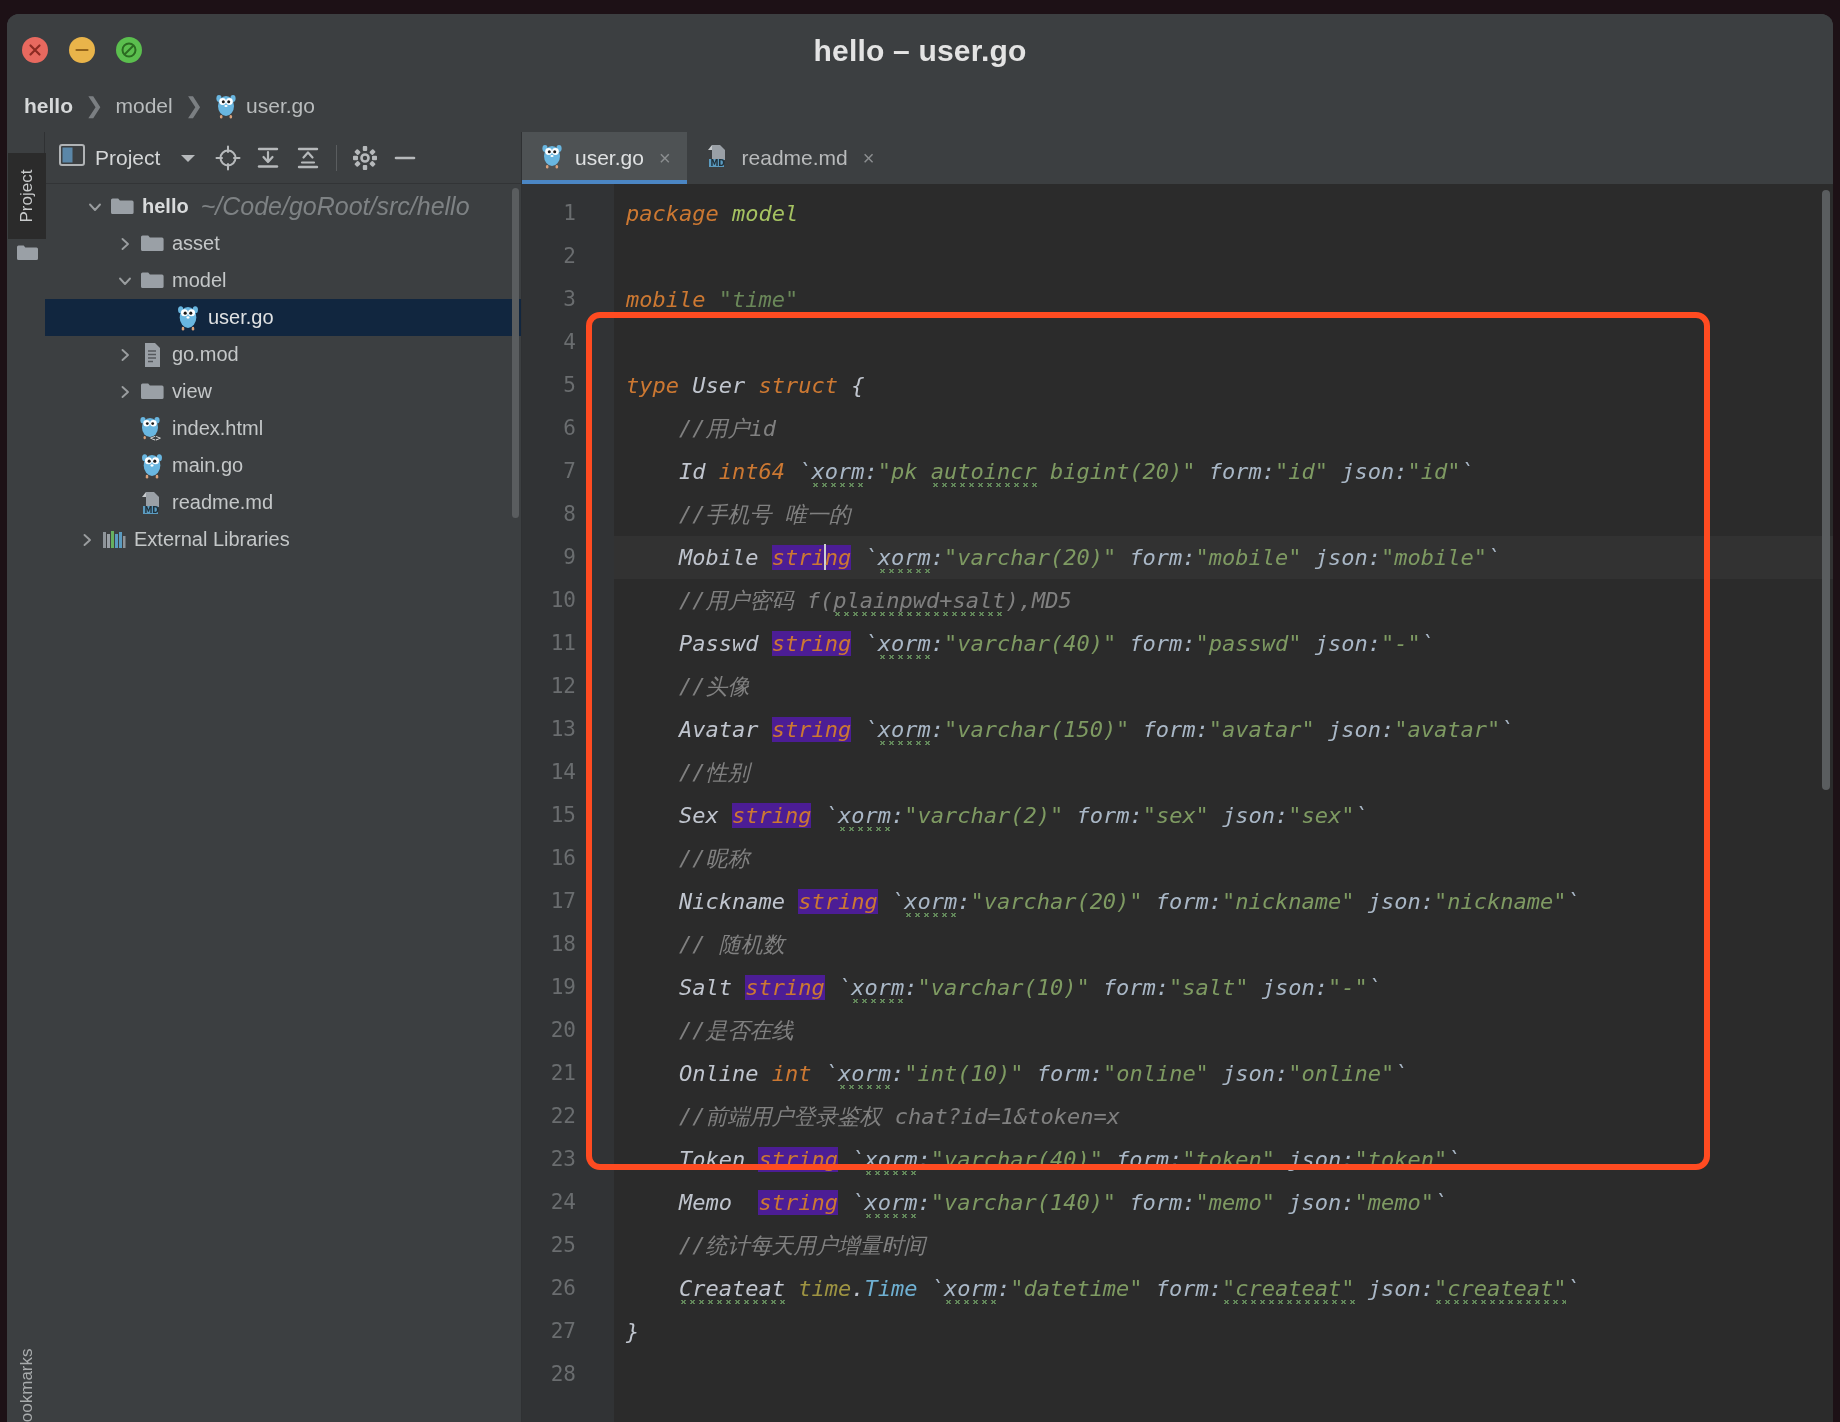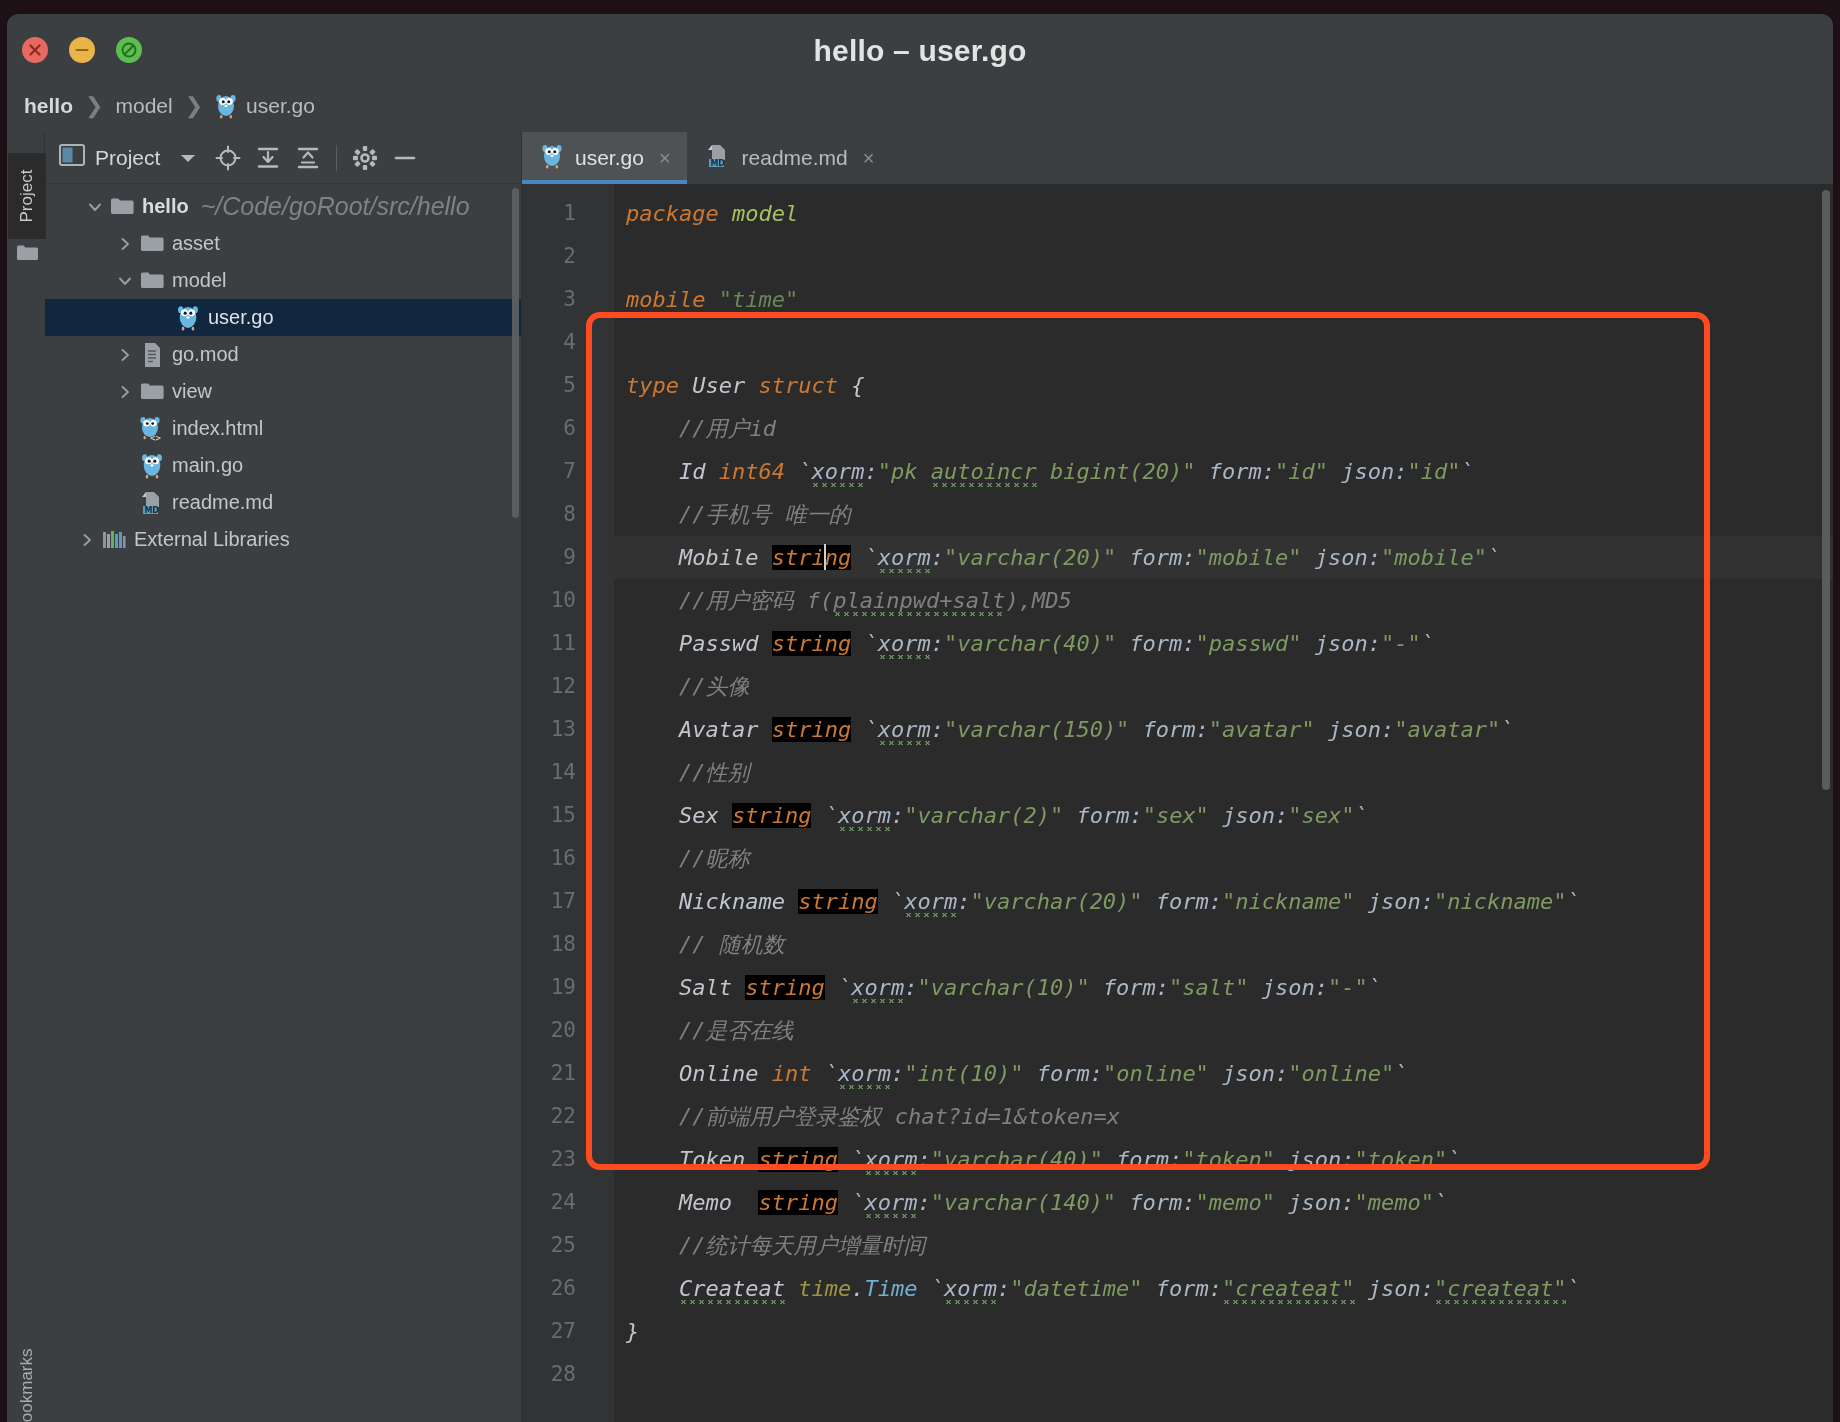--- a/index.html
+++ b/index.html
@@ -150,21 +150,21 @@
   
   .k  { color:#cc7832; }            
   .id { color:#c0c5ce; }            
   .str{ color:#7e9a62; }            
   .tag{ color:#a9b7c6; }            
   .cm { color:#808080;text-align:right; }            
   .pkg{ color:#a5c261; }            
   .s2 { color:#6a8759; }            
   .tp { color:#9e9442; }            
   .ty { color:#6fb0d2; }            
-  .sq { background:#000000; }       
+  .sq { background:#4c1d95; }       
   .u-green { border-bottom:0; background-repeat:repeat-x;
              background-position:bottom left;
              background-size:9px 4px;
              background-image:
                linear-gradient(45deg,transparent 45%,#62875a 45%,#62875a 55%,transparent 55%),
                linear-gradient(-45deg,transparent 45%,#62875a 45%,#62875a 55%,transparent 55%);
              padding-bottom:3px; }
   .caret {
     display:inline-block; width:2px; height:26px; background:#d0d0d0;
     vertical-align:-5px; margin:0 -1px;

